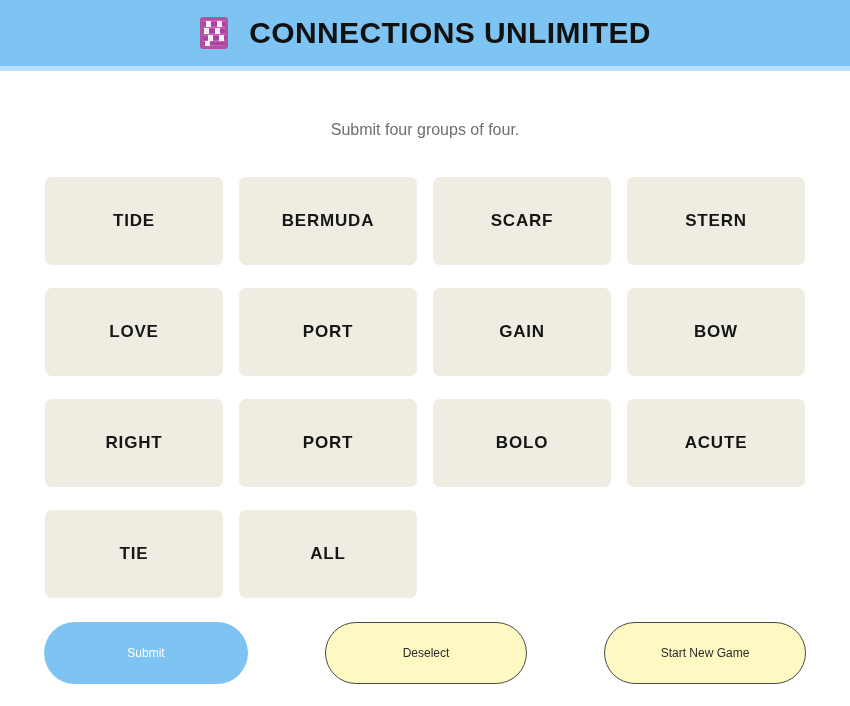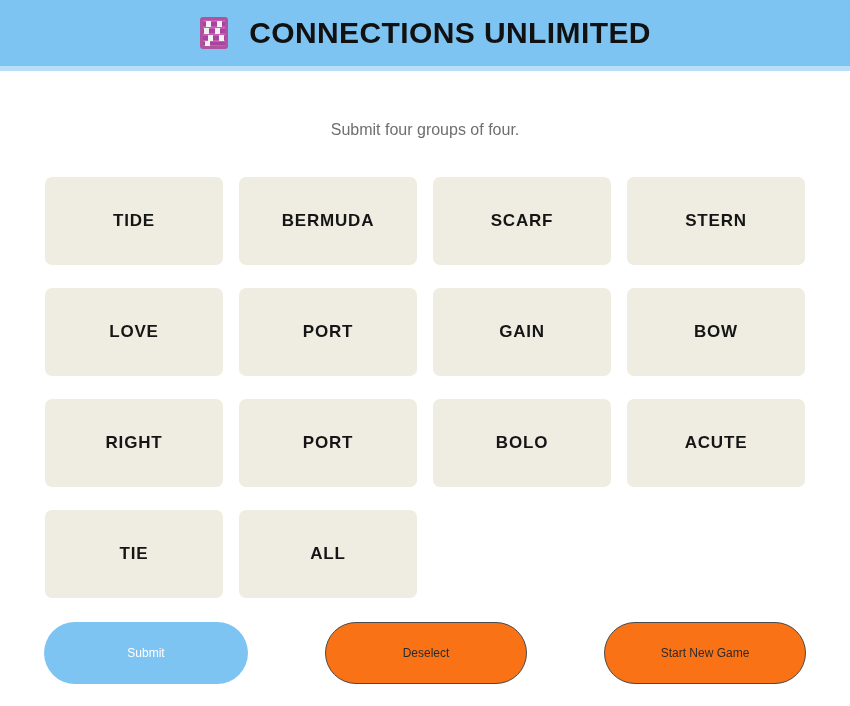--- a/index.html
+++ b/index.html
@@ -112,21 +112,21 @@
     box-sizing: border-box;
     padding: 0 26px;
   }
   .btn-submit {
     width: 204px;
     background: #7ec4f2;
     color: #ffffff;
     border: none;
   }
   .btn-outline {
-    background: #f97316;
+    background: #fef9c3;
     color: #2b2b2b;
     border: 1.6px solid #4a4a4a;
   }
   .btn-deselect { width: 202px; }
   .btn-newgame  { width: 202px; }
 </style>
 </head>
 <body>
 
 <div class="header">

